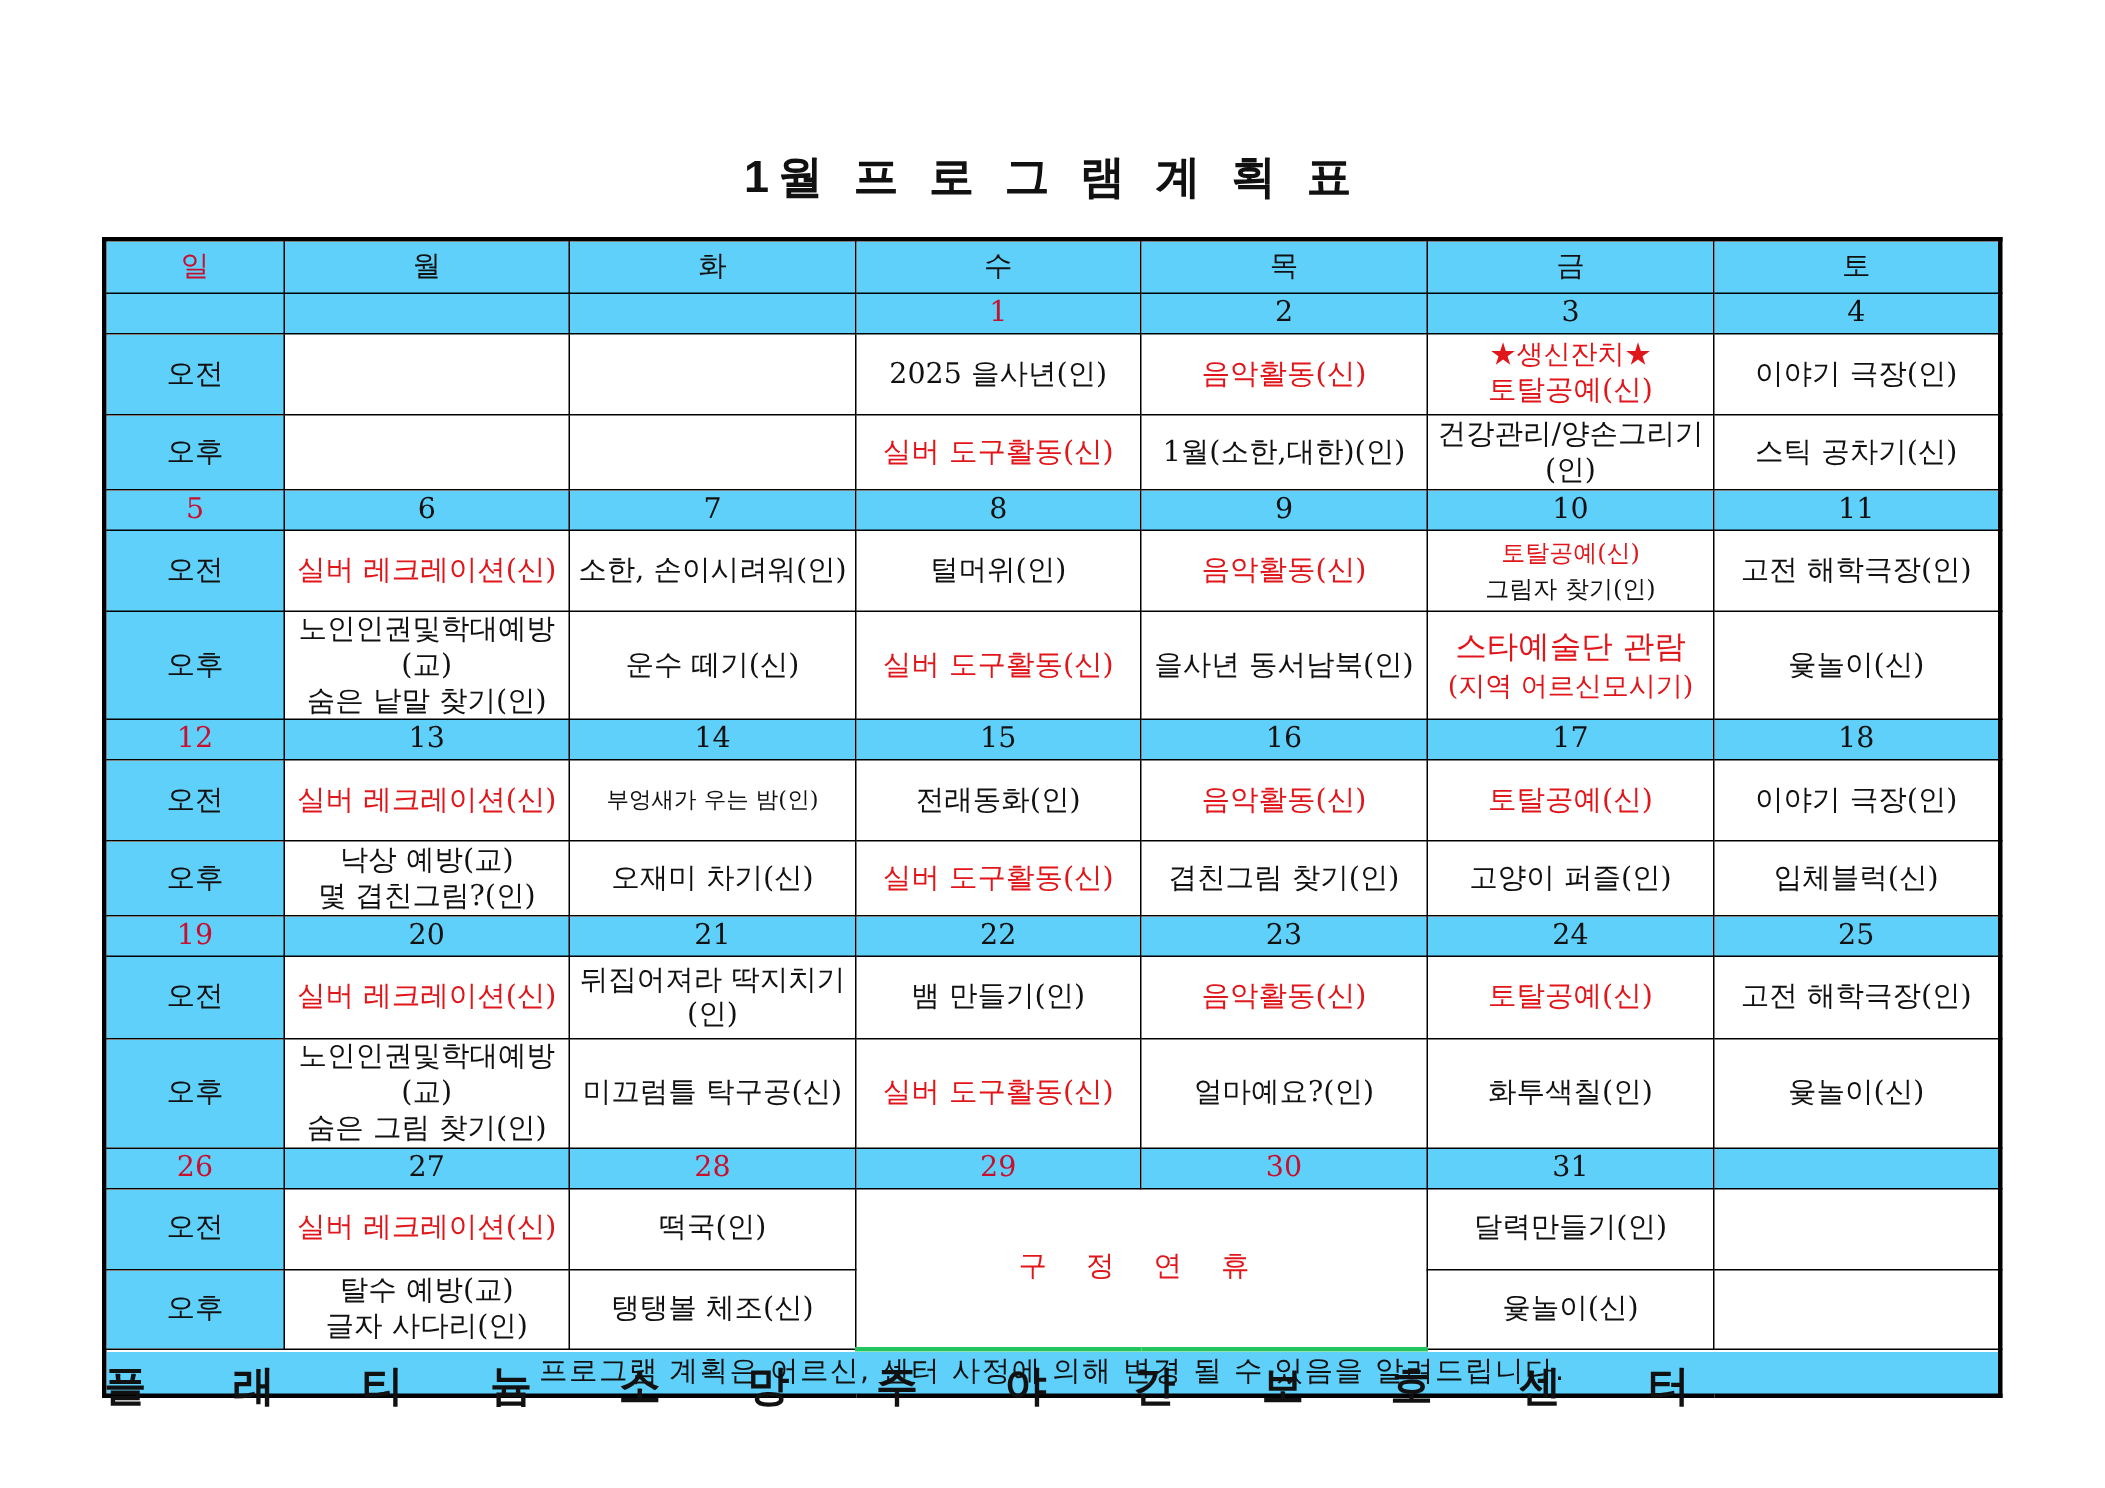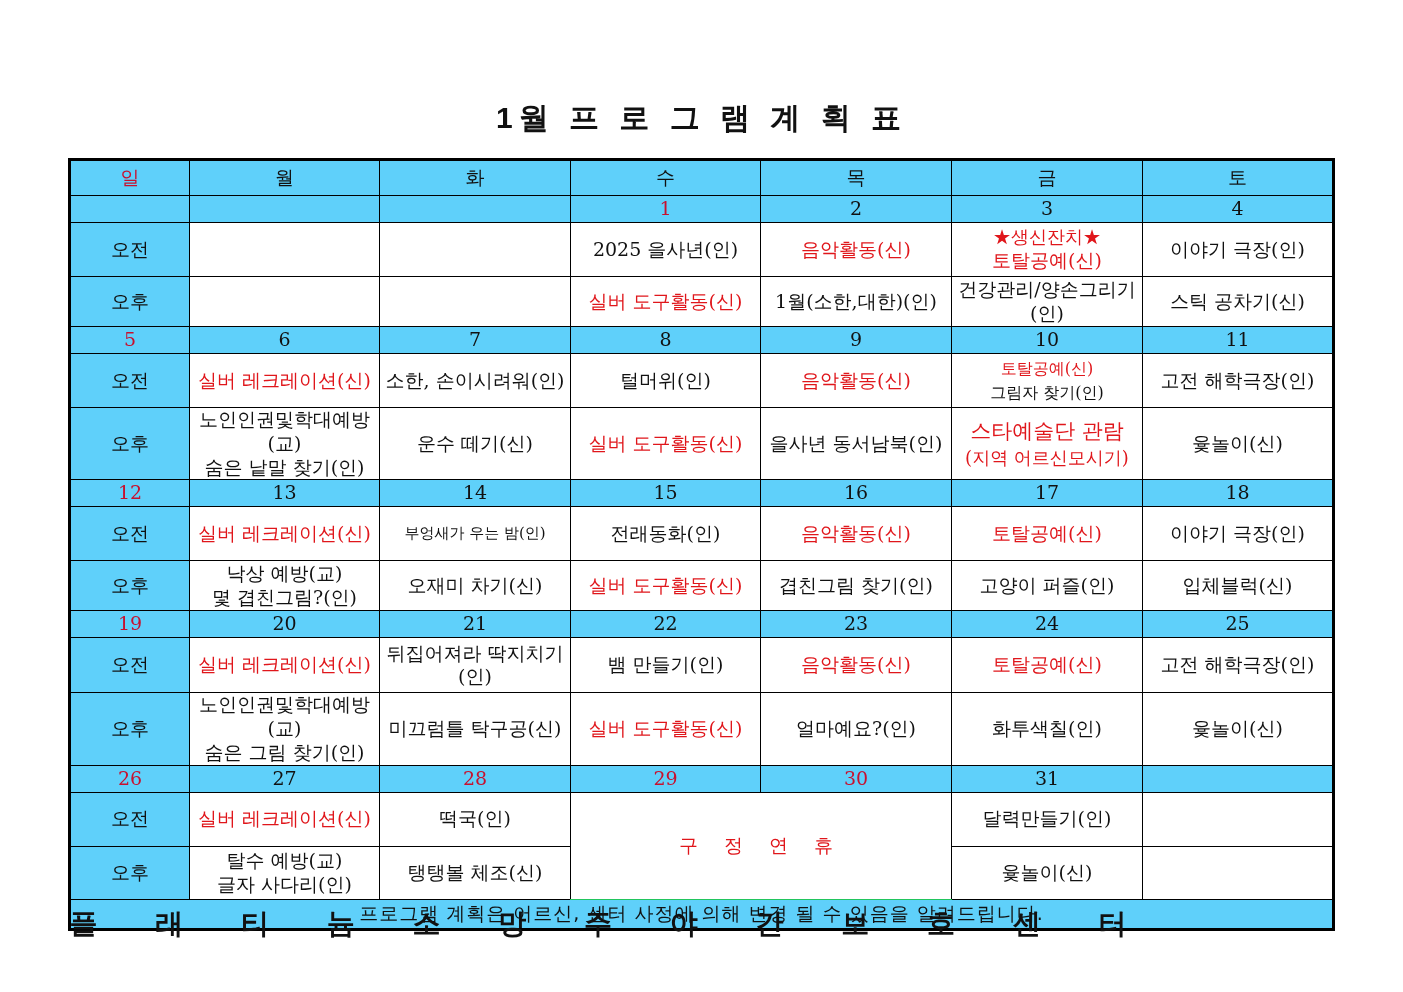--- a/index.html
+++ b/index.html
@@ -184,21 +184,21 @@
     <td class="sunred">28</td>
     <td class="sunred">29</td>
     <td class="sunred">30</td>
     <td>31</td>
     <td></td>
   </tr>
   <tr class="am">
     <td class="blue slot">오전</td>
     <td class="red">실버 레크레이션(신)</td>
     <td>떡국(인)</td>
-    <td colspan="2" rowspan="2" class="red holiday" style="border-bottom:1px solid #22c55e">구 정 연 휴</td>
+    <td colspan="2" rowspan="2" class="red holiday" style="border-bottom:3px solid #22c55e">구 정 연 휴</td>
     <td>달력만들기(인)</td>
     <td></td>
   </tr>
   <tr class="pm" style="height:53px">
     <td class="blue slot">오후</td>
     <td class="small">
           <span class="sub">탈수 예방(교)</span>
           <span class="sub">글자 사다리(인)</span>
         </td>
     <td>탱탱볼 체조(신)</td>

